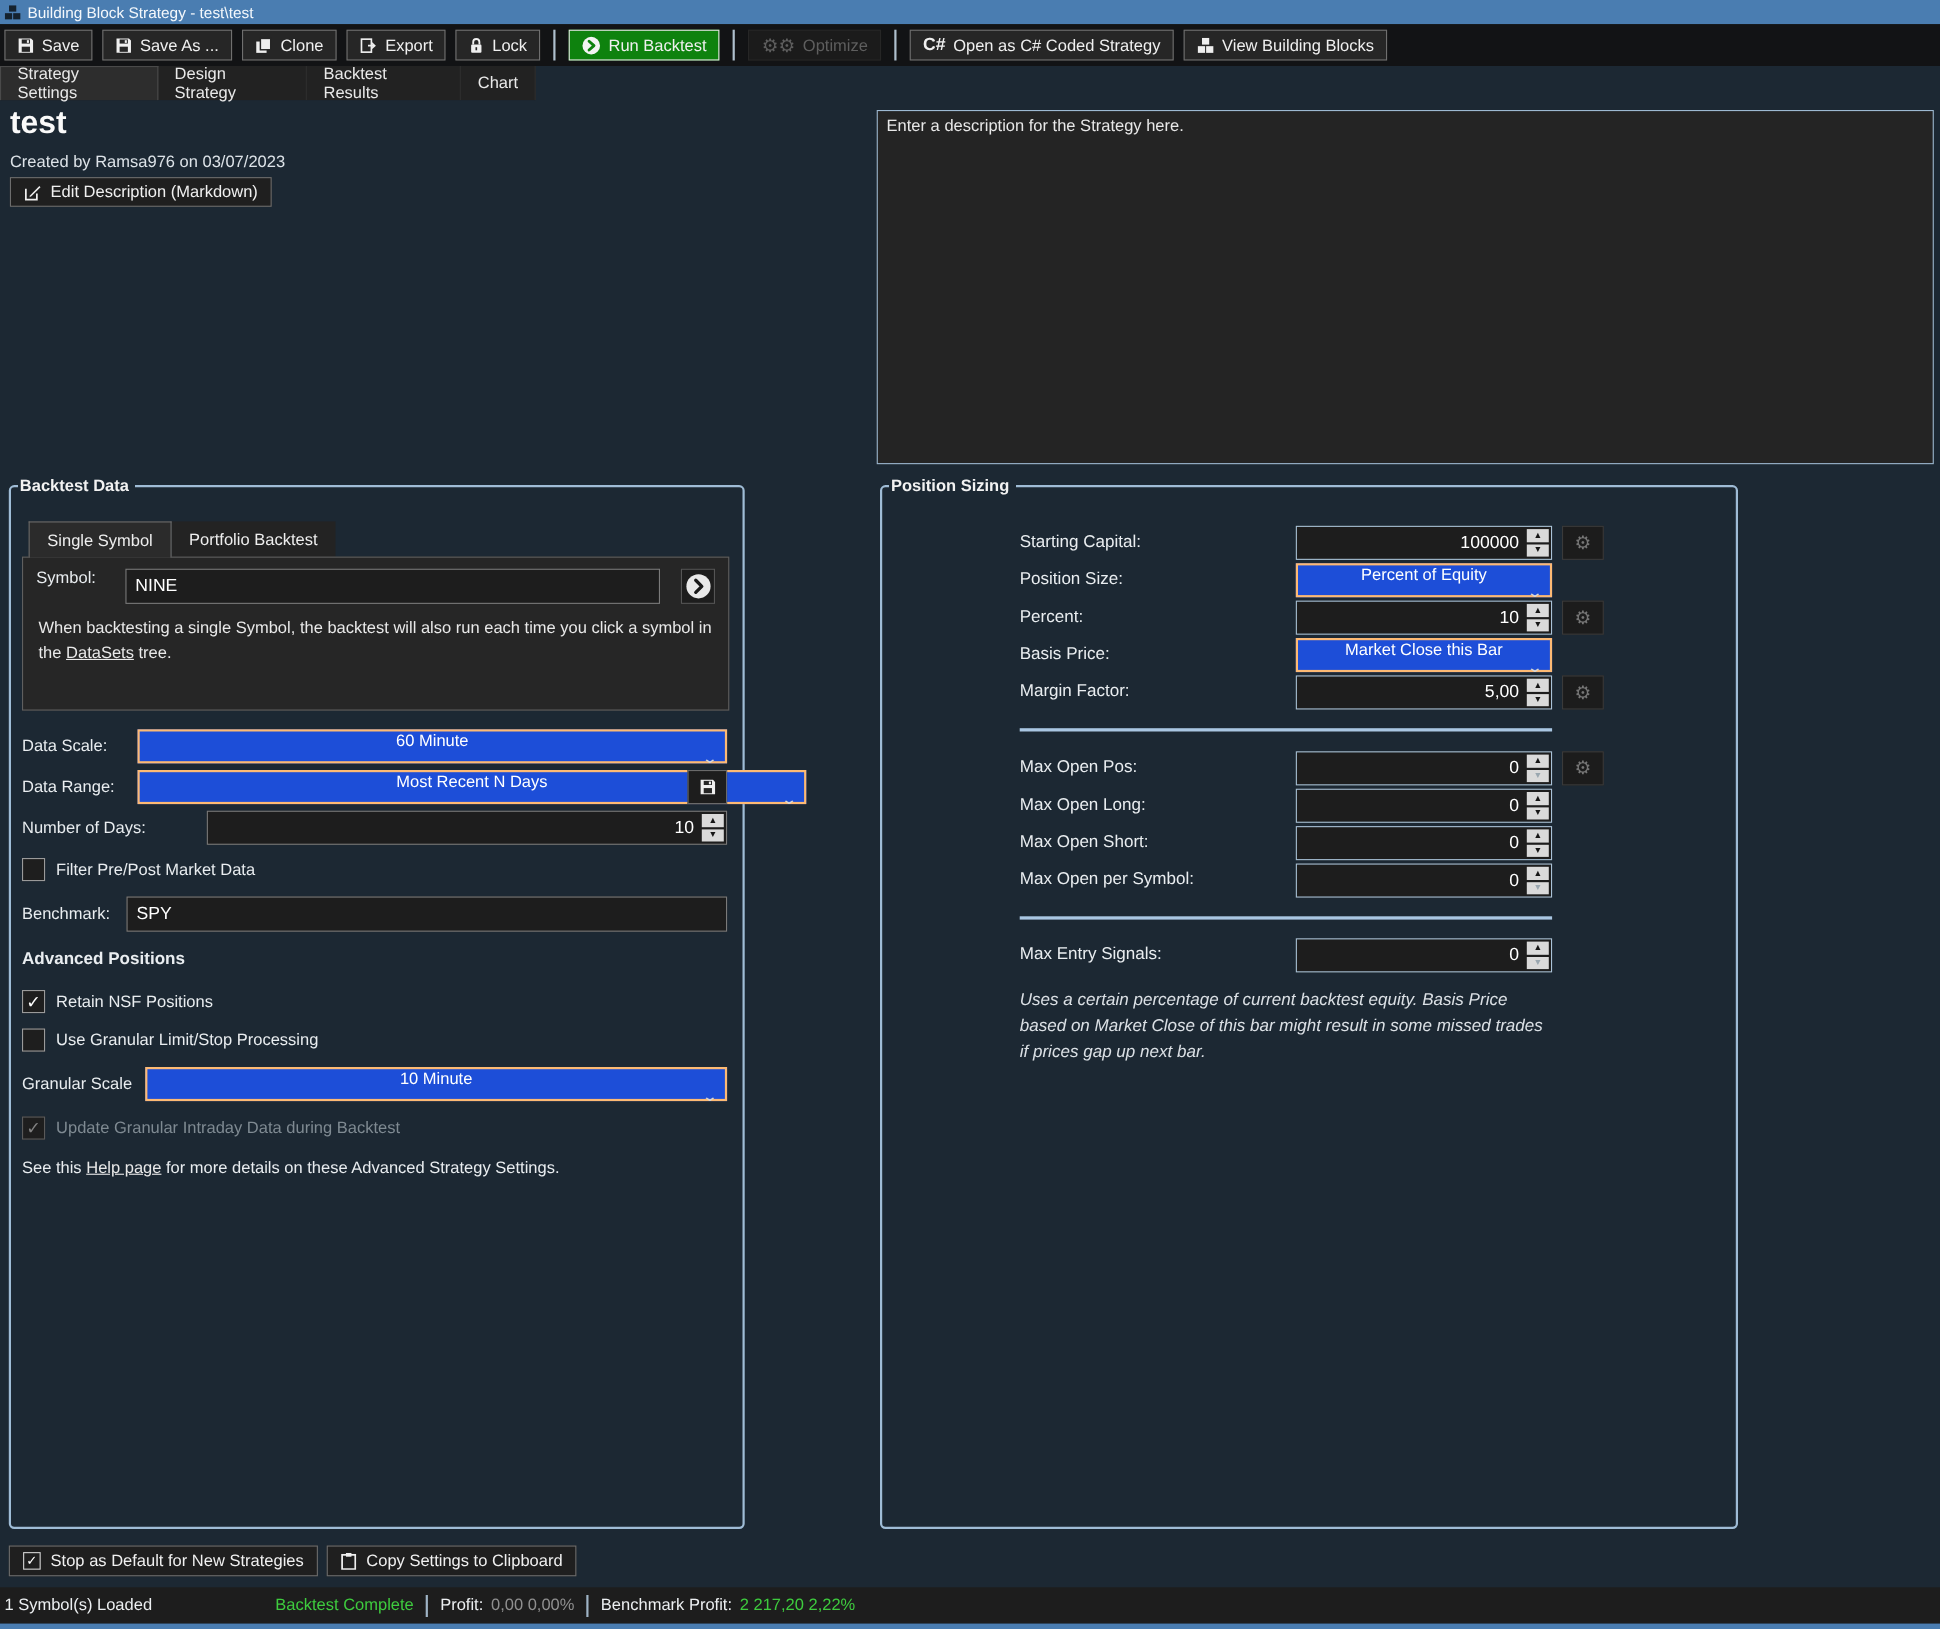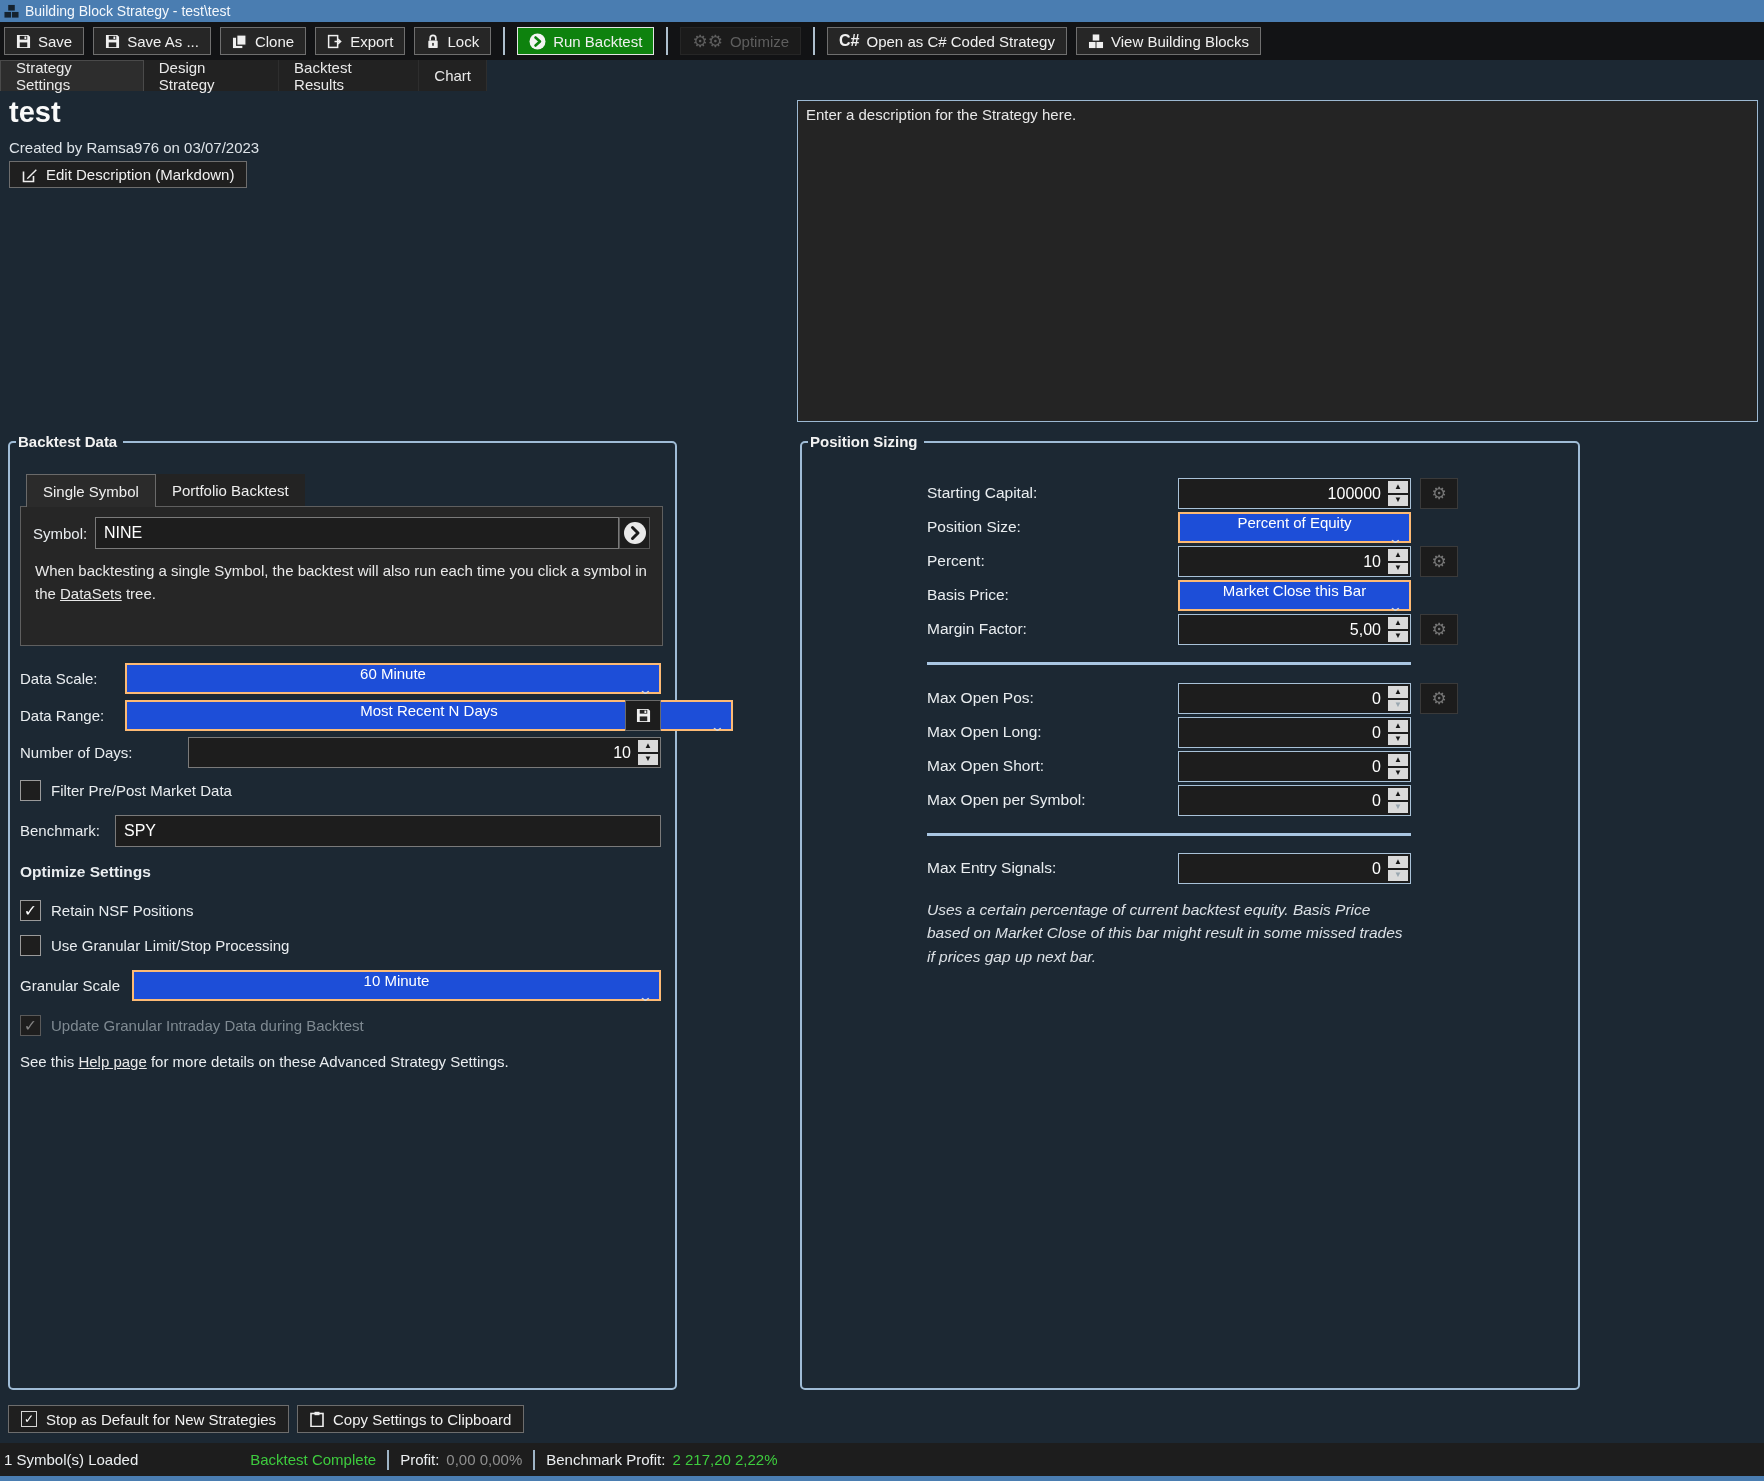--- a/index.html
+++ b/index.html
@@ -38,21 +38,21 @@
   fieldset.group { position:absolute; border:2px solid #9fbcd6; border-radius:5px; margin:0; padding:0; background:transparent; }
   fieldset.group legend { font-weight:bold; font-size:15px; color:#f2f2f2; margin-left:6px; padding:0 6px 0 2px; }
   #backtest-group { left:8px; top:433px; width:669px; height:957px; }
   #possize-group  { left:800px; top:433px; width:780px; height:957px; }
 
   
   .bt-tabs { position:absolute; left:16px; top:24px; display:flex; }
   .bt-tab { height:33px; display:flex; align-items:center; padding:0 16px; font-size:15px; background:#232323; color:#eee; }
   .bt-tab.active { background:#2b2b2b; border:1px solid #6a6a6a; border-bottom:none; position:relative; z-index:2; }
   .bt-panel { position:absolute; left:10px; right:12px; top:56px; height:140px; background:#262626; border:1px solid #5f5f5f; z-index:1; }
-  .sym-row { display:flex; align-items:center; gap:0; padding:10px 12px 4px 12px; }
+  .sym-row { display:flex; gap:19px; padding:10px 12px 4px 12px; }
   .sym-row label { width:62px; }
   .sym-input { flex:1; height:32px; background:#1d1d1d; border:1px solid #7a7a7a; color:#fff; font-size:16px; padding:0 8px; font-family:"Liberation Sans", sans-serif; }
   .go-btn { width:31px; height:32px; background:#1d1d1d; border:1px solid #555; display:flex; align-items:center; justify-content:center; }
   .hint { padding:6px 14px; line-height:1.55; font-size:15px; color:#e9e9e9; }
   .link { text-decoration:underline; color:#e9e9e9; cursor:pointer; }
 
   .form-label { position:absolute; left:10px; font-size:15px; color:#e9edf0; }
   .dropdown { position:absolute; height:31px; background:#1d4ed8; border:2px solid #fdba74; display:flex; align-items:center; padding:0 8px; color:#fff; font-size:15px;flex-direction:column; }
   .dropdown .chev { margin-left:auto; color:#d8d8d8; font-size:13px; transform:scaleX(1.4); }
   .savebox { position:absolute; width:36px; height:31px; background:#1d1d1d; border:1px solid #6a6a6a; display:flex; align-items:center; justify-content:center; }
@@ -258,21 +258,21 @@
   </div>
 
   <div class="cb-row" style="left:10px; top:330px;">
     <div class="cb"></div>
     <span class="cb-label">Filter Pre/Post Market Data</span>
   </div>
 
   <span class="form-label" style="top:372px;">Benchmark:</span>
   <input class="sym-input" style="position: absolute; left: 105px; right: 14px; top: 365px; width: auto; height: 32px;" value="SPY">
 
-  <span class="section-h" style="top:413px;">Optimize Settings</span>
+  <span class="section-h" style="top:413px;">Advanced Positions</span>
 
   <div class="cb-row" style="left:10px; top:450px;">
     <div class="cb">✓</div>
     <span class="cb-label">Retain NSF Positions</span>
   </div>
 
   <div class="cb-row" style="left:10px; top:485px;">
     <div class="cb"></div>
     <span class="cb-label">Use Granular Limit/Stop Processing</span>
   </div>

